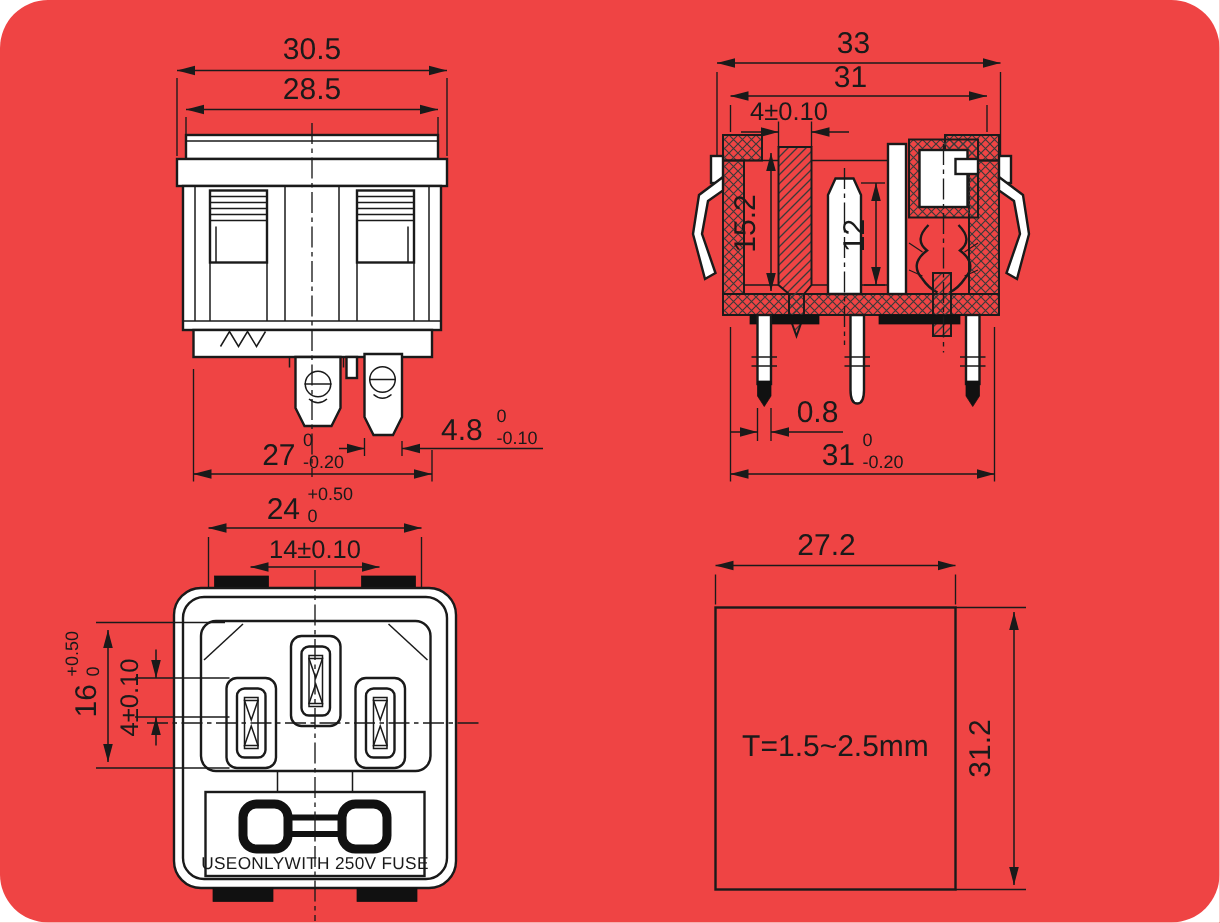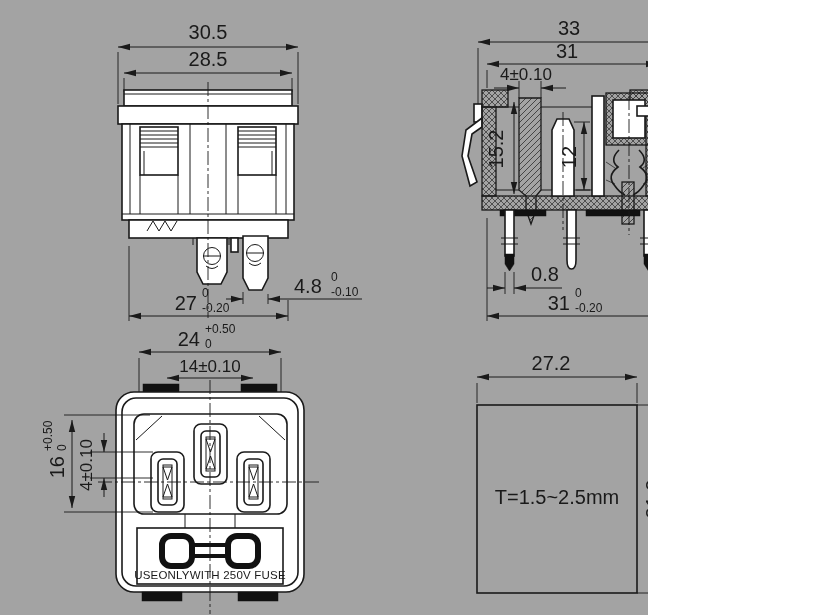--- a/index.html
+++ b/index.html
@@ -1,16 +1,16 @@
 <!DOCTYPE html>
 <html><head>
 <meta charset="utf-8">
 <style>
   html,body{margin:0;padding:0;background:#fff;}
-  .stage{width:648px;height:615px;background:#a3a3a3;position:relative;overflow:hidden;}
+  .stage{width:813px;height:615px;background:#ef4444;position:relative;overflow:hidden;border-radius:32px;}
   svg{display:block;}
   text{font-family:"Liberation Sans","DejaVu Sans",sans-serif;fill:#1a1a1a;}
   .d20{font-size:20px;}
   .d17{font-size:17px;}
   .tol{font-size:12px;}
   .fuse-t{font-size:11.5px;letter-spacing:.2px;}
   .ol{fill:#fff;stroke:#1a1a1a;stroke-width:1.6;}
   .nf{fill:none;stroke:#1a1a1a;stroke-width:1.6;}
   .thin{fill:none;stroke:#1a1a1a;stroke-width:1;}
   .ext{fill:none;stroke:#1a1a1a;stroke-width:.9;}

